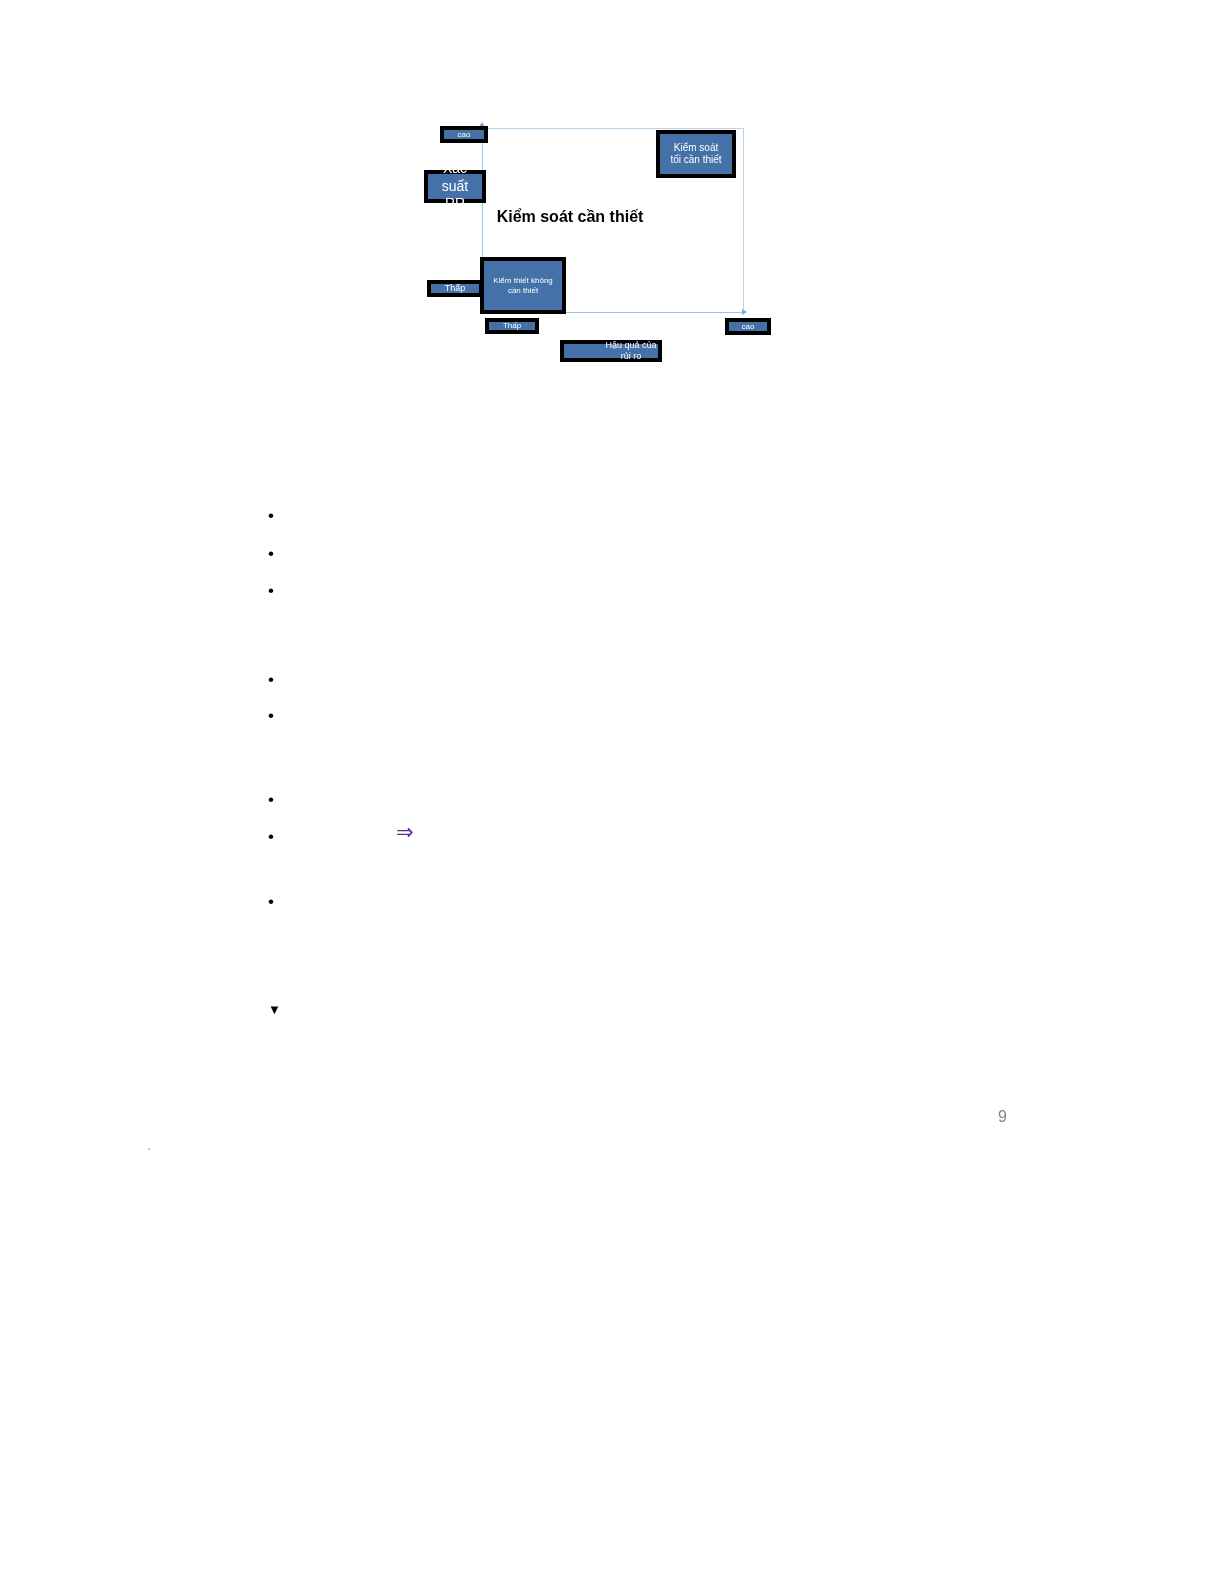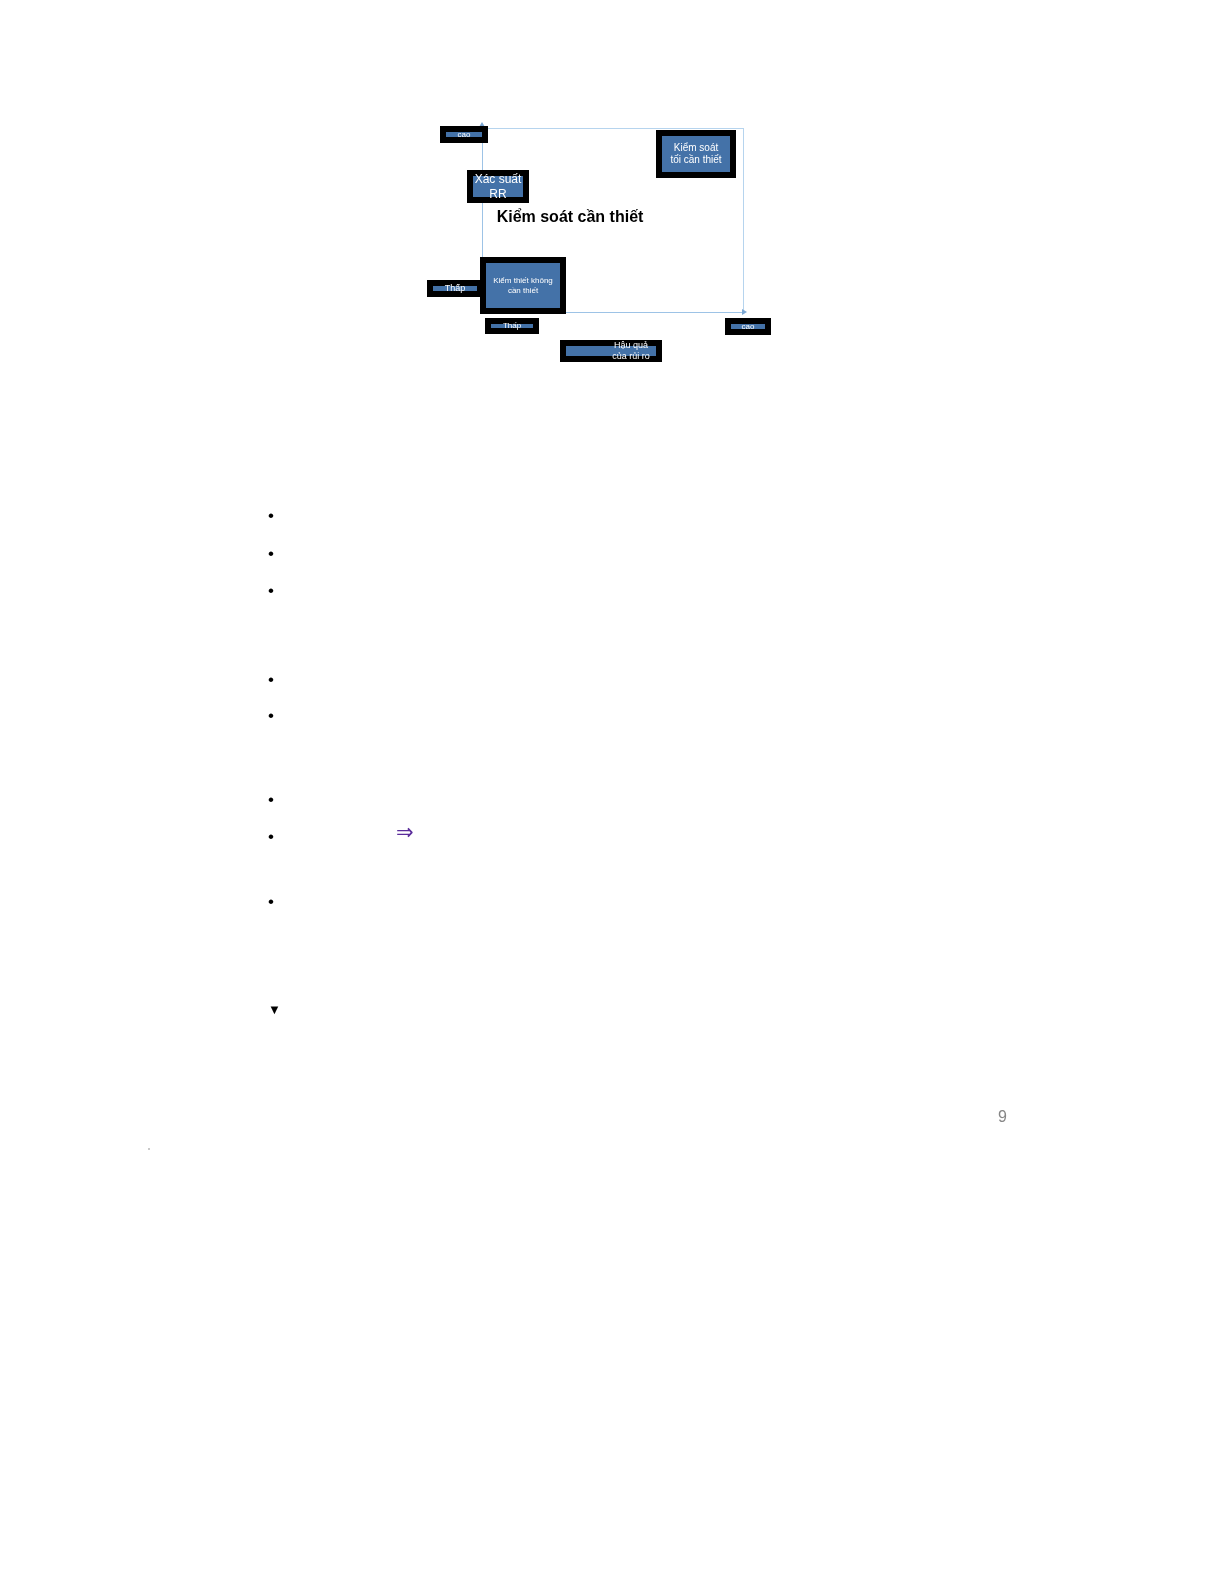--- a/index.html
+++ b/index.html
@@ -57,34 +57,34 @@
     left: 322px;
     top: 199px;
     border-top: 3px solid transparent;
     border-bottom: 3px solid transparent;
     border-left: 5px solid #7ba7d4;
   }
 
   .blue-box {
     position: absolute;
     background: #4472a8;
-    border: 6px solid #000000;
+    border: 4px solid #000000;
     color: #ffffff;
     display: flex;
     align-items: center;
     justify-content: center;
     text-align: center;
     line-height: 1.25;
     box-sizing: border-box;
     font-family: "Liberation Sans", sans-serif;
   }
 
   
   #box-cao-top    { left: 20px;  top: 16px;  width: 48px;  height: 17px; font-size: 8px; }
-  #box-xacsuat    { left: 4px;   top: 60px;  width: 62px;  height: 33px; font-size: 12px; margin-left: 43px; }
+  #box-xacsuat    { left: 4px;   top: 60px;  width: 62px;  height: 33px; font-size: 14px; }
   #box-thap-left  { left: 7px;   top: 170px; width: 56px;  height: 17px; font-size: 9px; }
   #box-ks-toi     { left: 236px; top: 20px;  width: 80px;  height: 48px; font-size: 10px; }
   #box-ks-khong   { left: 60px;  top: 147px; width: 86px;  height: 57px; font-size: 8px; }
   #box-thap-bot   { left: 65px;  top: 208px; width: 54px;  height: 16px; font-size: 8px; }
   #box-cao-right  { left: 305px; top: 208px; width: 46px;  height: 17px; font-size: 8px; }
   #box-hauqua     { left: 140px; top: 230px; width: 102px; height: 22px; font-size: 9px; padding-left: 40px; }
 
   .center-label {
     position: absolute;
     left: 150px;

